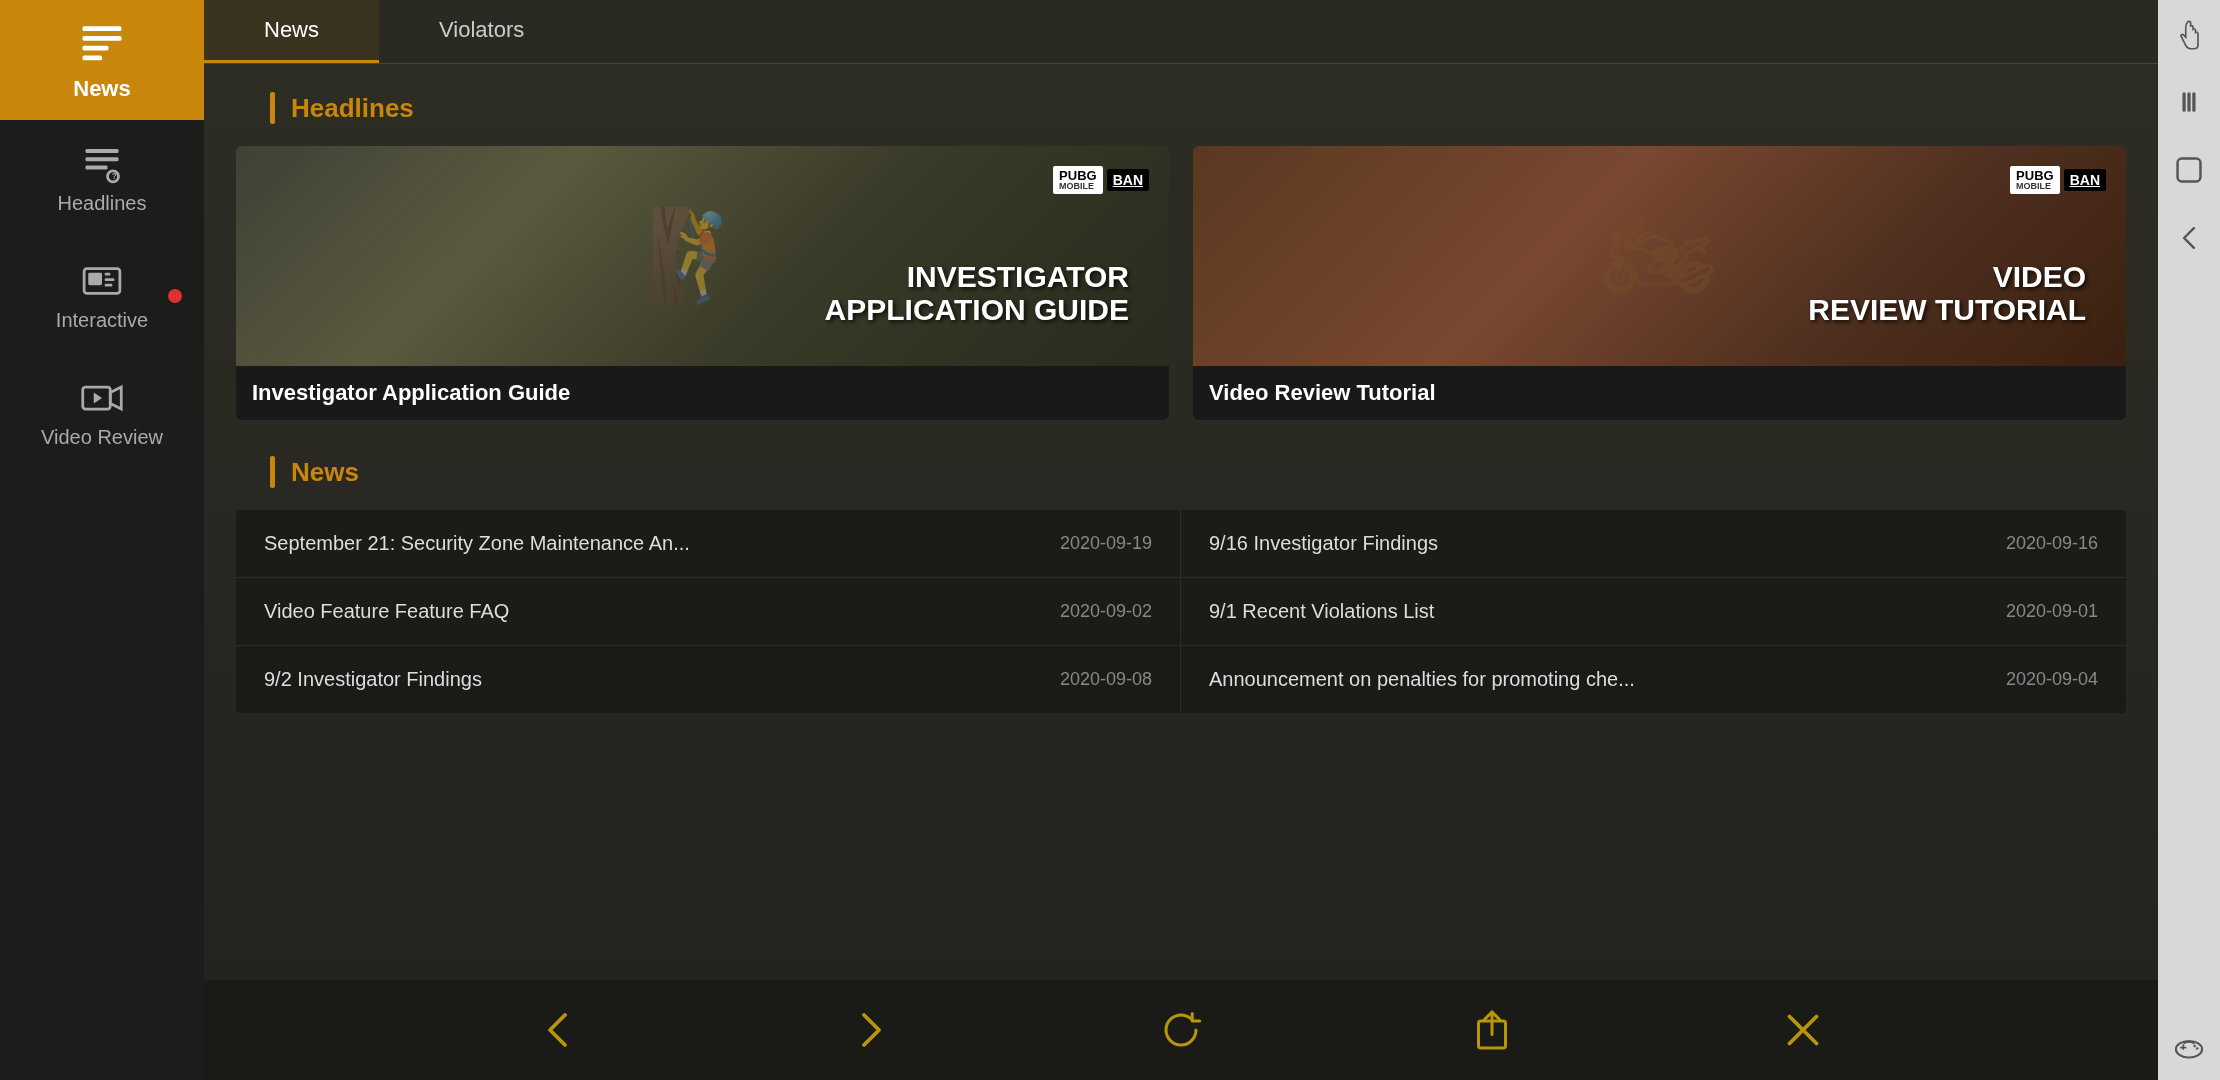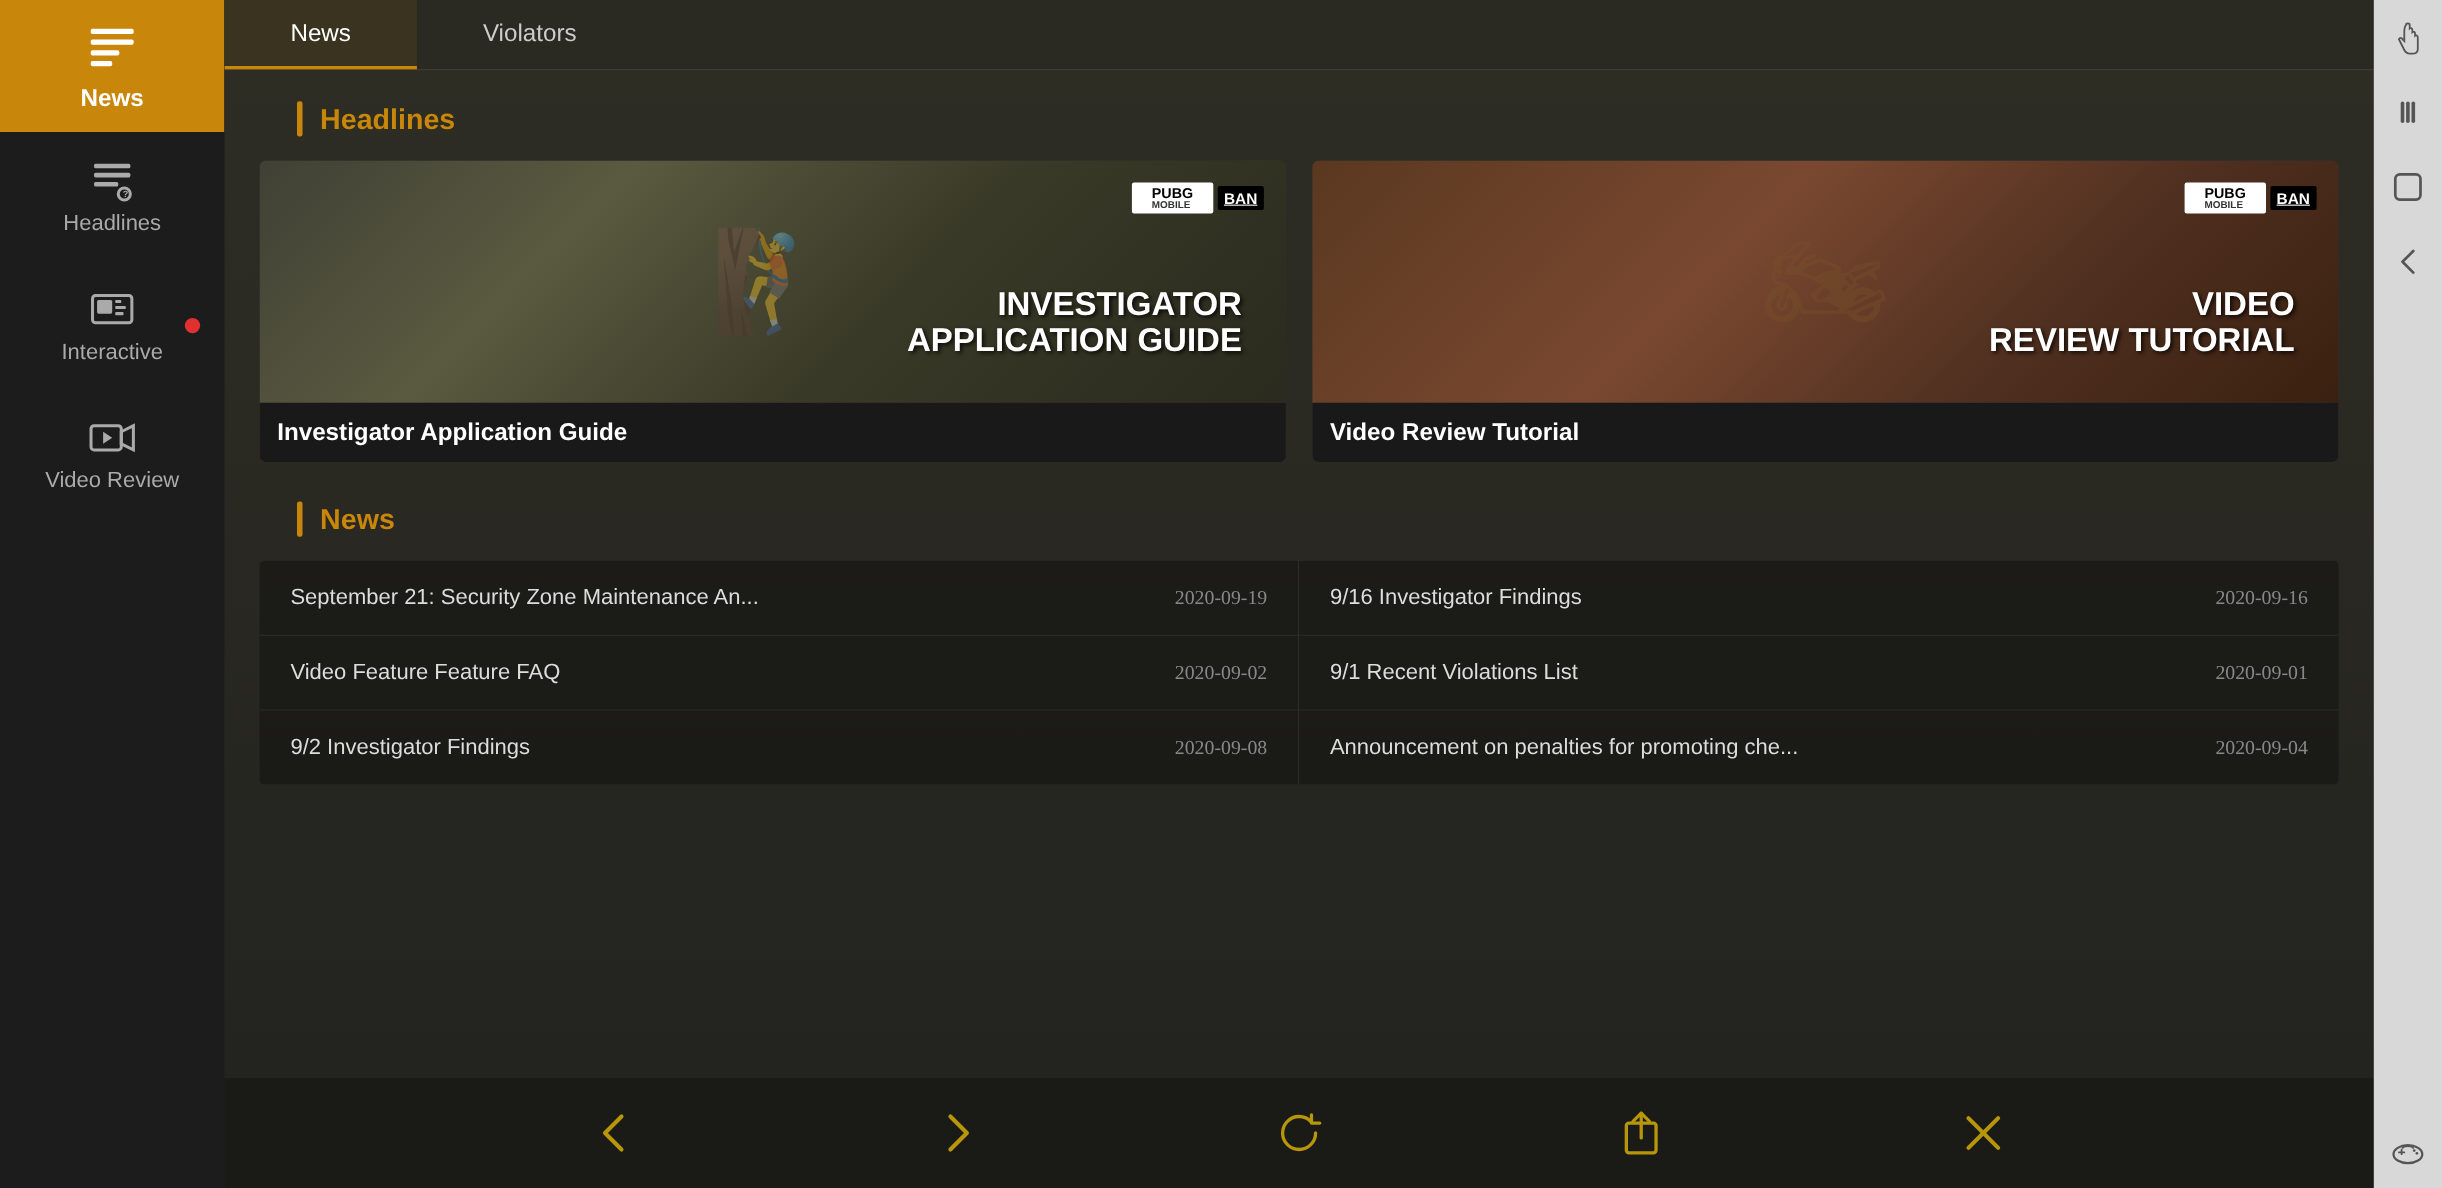--- a/index.html
+++ b/index.html
@@ -185,21 +185,21 @@
       position: absolute;
       top: 20px;
       right: 20px;
       display: flex;
       align-items: center;
       gap: 4px;
     }
 
     .pubg-logo-box {
       background: #fff;
-      padding: 3px 18px;
+      padding: 3px 6px;
       border-radius: 2px;
       font-weight: 900;
       font-size: 13px;
       color: #000;
       line-height: 1;
     }
 
     .pubg-logo-sub {
       font-size: 9px;
       display: block;
@@ -258,21 +258,20 @@
       color: #ddd;
       font-size: 20px;
       flex: 1;
       margin-right: 20px;
     }
 
     .news-item-date {
       color: #888;
       font-size: 18px;
       white-space: nowrap;
-      font-family: Liberation Serif, serif;
     }
 
     
     .bottom-bar {
       height: 100px;
       background: #1a1a16;
       display: flex;
       align-items: center;
       justify-content: space-around;
       padding: 0 200px;

